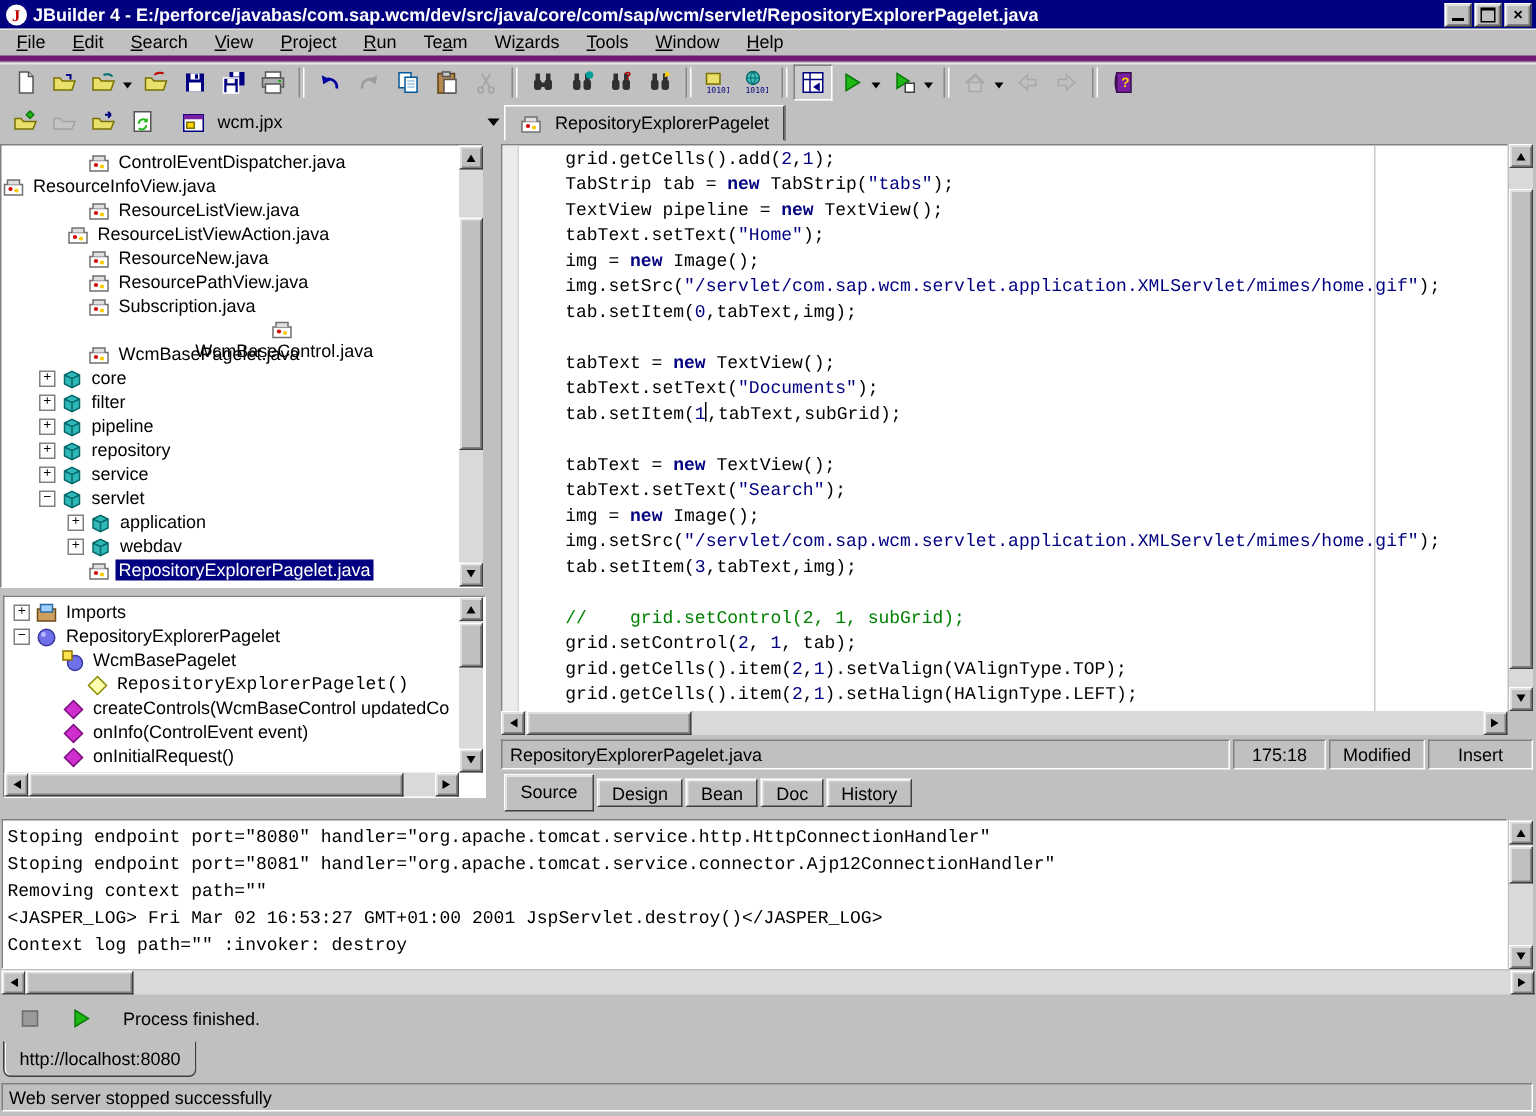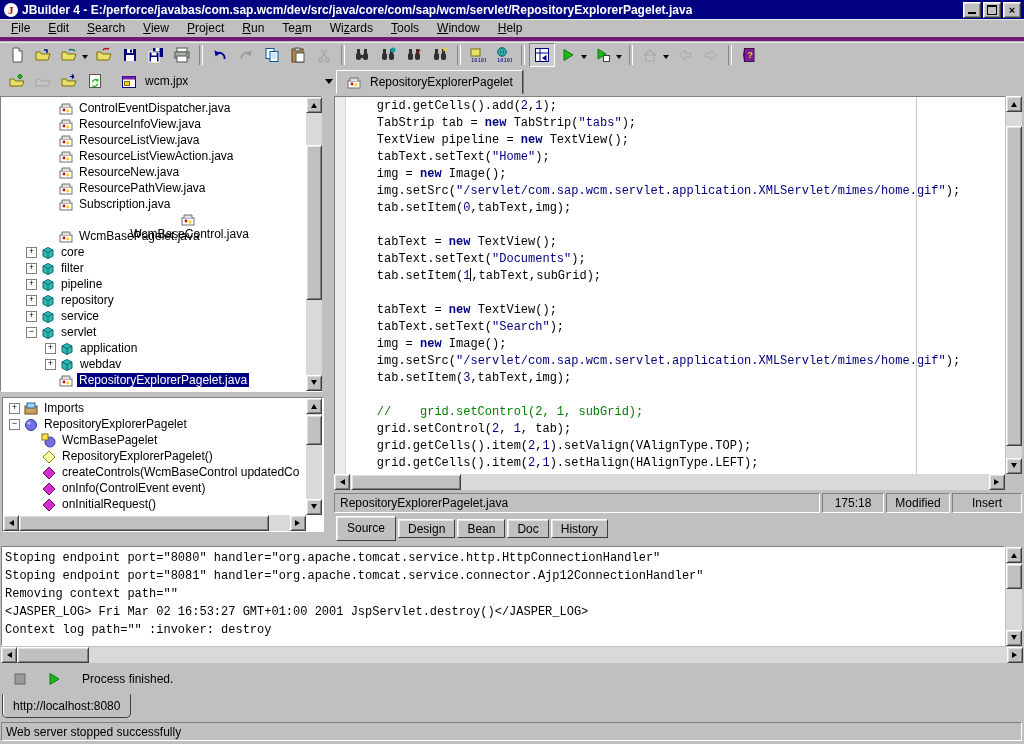--- a/index.html
+++ b/index.html
@@ -377,21 +377,21 @@
           <span class="ticon">
             <svg class="icn" viewBox="0 0 16 16" width="16" height="16">
               <rect x="2" y="6" width="12" height="7" fill="#fff" stroke="#707070"></rect>
               <path d="M4 6V3h8v3" fill="#e0e0e0" stroke="#707070"></path>
               <circle cx="6" cy="9" r="1.4" fill="#d40000"></circle>
               <circle cx="10" cy="10" r="1.4" fill="#ffcc00"></circle>
             </svg>
           </span>
           <span class="tlabel">ControlEventDispatcher.java</span>
         </div>
-        <div class="trow" style="padding-left: 57px; text-align: right;">
+        <div class="trow" style=" text-align: right;">
           <span class="ticon">
             <svg class="icn" viewBox="0 0 16 16" width="16" height="16">
               <rect x="2" y="6" width="12" height="7" fill="#fff" stroke="#707070"></rect>
               <path d="M4 6V3h8v3" fill="#e0e0e0" stroke="#707070"></path>
               <circle cx="6" cy="9" r="1.4" fill="#d40000"></circle>
               <circle cx="10" cy="10" r="1.4" fill="#ffcc00"></circle>
             </svg>
           </span>
           <span class="tlabel">ResourceInfoView.java</span>
         </div>
@@ -399,21 +399,21 @@
           <span class="ticon">
             <svg class="icn" viewBox="0 0 16 16" width="16" height="16">
               <rect x="2" y="6" width="12" height="7" fill="#fff" stroke="#707070"></rect>
               <path d="M4 6V3h8v3" fill="#e0e0e0" stroke="#707070"></path>
               <circle cx="6" cy="9" r="1.4" fill="#d40000"></circle>
               <circle cx="10" cy="10" r="1.4" fill="#ffcc00"></circle>
             </svg>
           </span>
           <span class="tlabel">ResourceListView.java</span>
         </div>
-        <div class="trow" style="padding-left: 57px;">
+        <div class="trow" style="padding-left: 43px;">
           <span class="ticon">
             <svg class="icn" viewBox="0 0 16 16" width="16" height="16">
               <rect x="2" y="6" width="12" height="7" fill="#fff" stroke="#707070"></rect>
               <path d="M4 6V3h8v3" fill="#e0e0e0" stroke="#707070"></path>
               <circle cx="6" cy="9" r="1.4" fill="#d40000"></circle>
               <circle cx="10" cy="10" r="1.4" fill="#ffcc00"></circle>
             </svg>
           </span>
           <span class="tlabel">ResourceListViewAction.java</span>
         </div>
@@ -598,21 +598,21 @@
         </div>
         <div class="trow" style="padding-left: 38px;">
           <span class="ticon">
             <svg class="icn" viewBox="0 0 16 16" width="16" height="16">
               <circle cx="9" cy="9" r="5" fill="#7070e8" stroke="#3838a0"></circle>
               <rect x="1" y="1" width="6" height="6" fill="#ffe24d" stroke="#8a7000"></rect>
             </svg>
           </span>
           <span class="tlabel">WcmBasePagelet</span>
         </div>
-        <div class="trow" style="padding-left: 38px;">
+        <div class="trow" style="padding-left: 54px; font-family: Liberation Mono, monospace;">
           <span class="ticon">
             <svg class="icn" viewBox="0 0 16 16" width="16" height="16">
               <path d="M8 2l6 6-6 6-6-6z" fill="#ffffb0" stroke="#8a8a00"></path>
             </svg>
           </span>
           <span class="tlabel">RepositoryExplorerPagelet()</span>
         </div>
         <div class="trow" style="padding-left: 38px;">
           <span class="ticon">
             <svg class="icn" viewBox="0 0 16 16" width="16" height="16">

